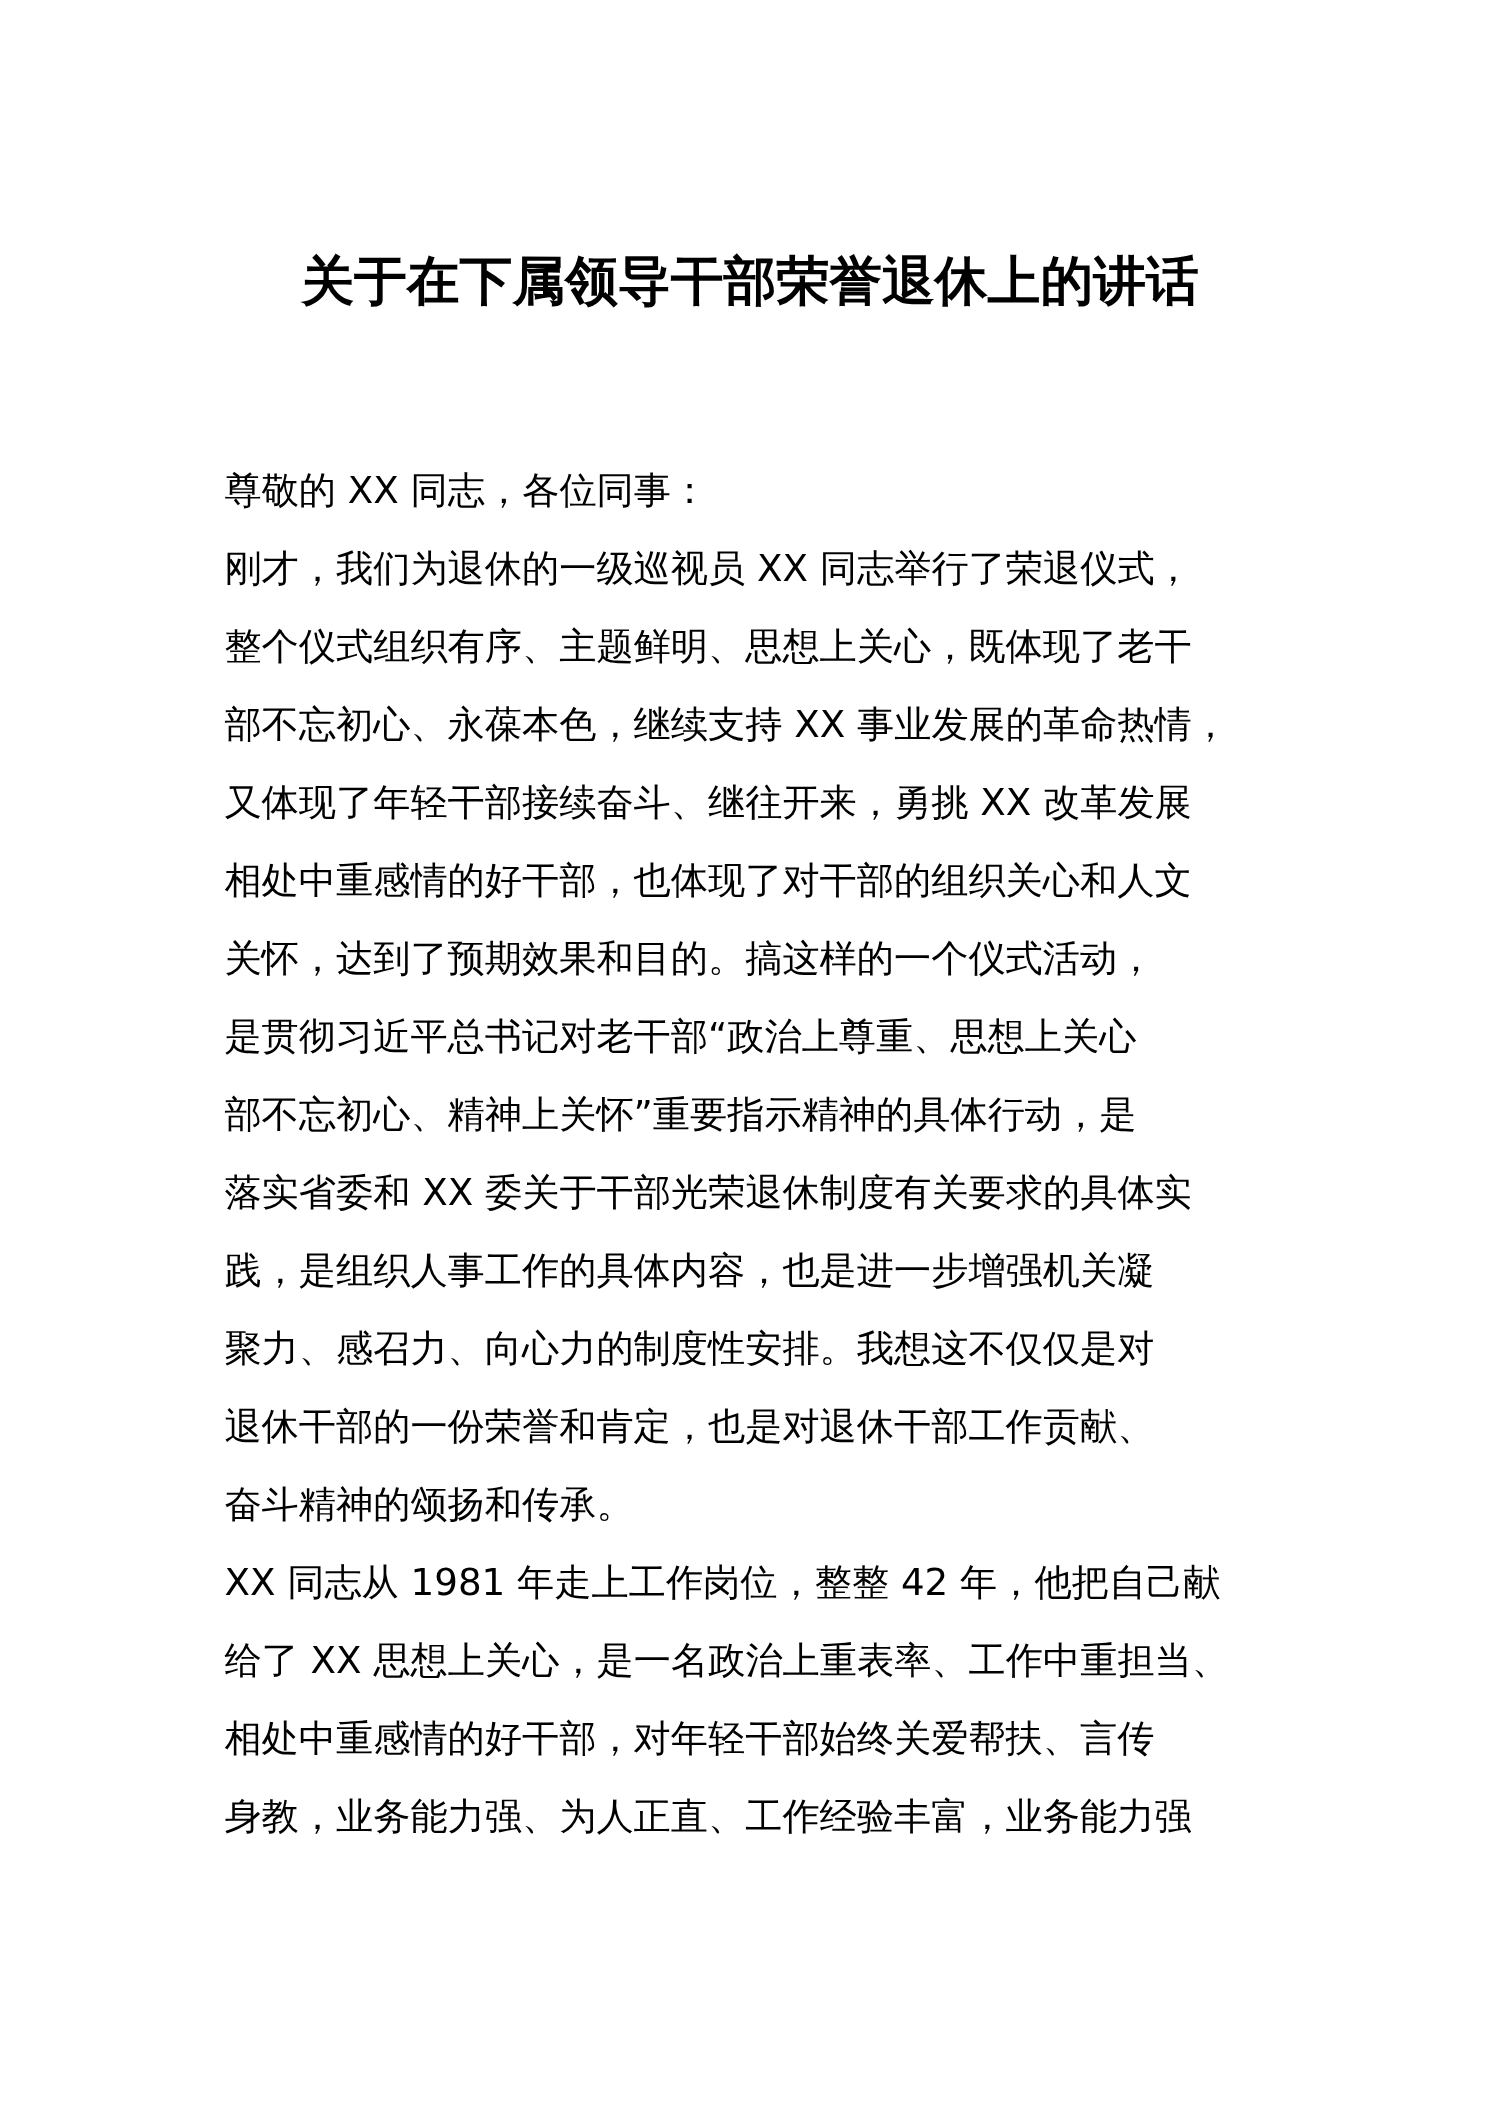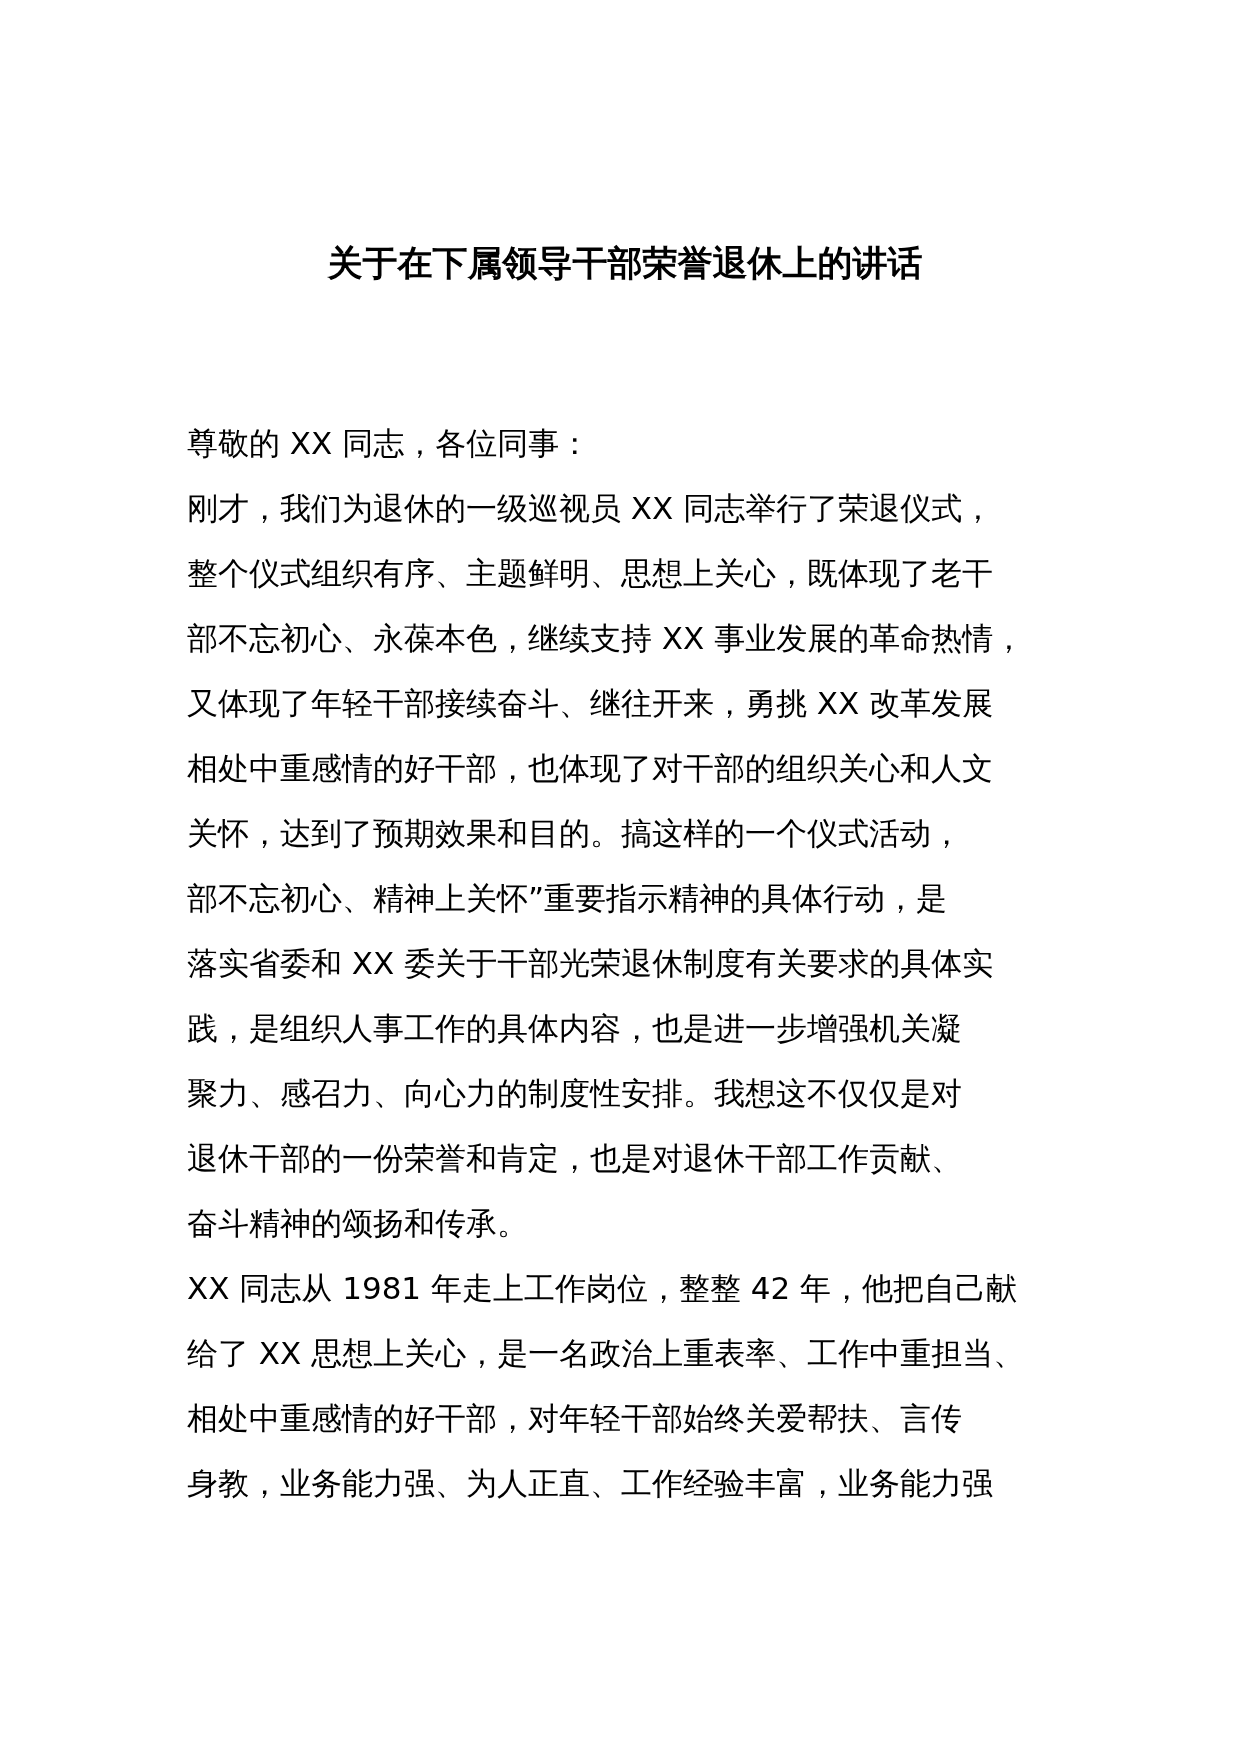--- a/index.html
+++ b/index.html
@@ -2,44 +2,45 @@
 <html><head>
   <meta charset="utf-8">
   <style>
     html, body { margin: 0; padding: 0; background: #ffffff; }
     body {
       width: 1240px; height: 1754px; position: relative; overflow: hidden;
       font-family: "DejaVu Sans", "Liberation Sans", sans-serif; color: #000;
     }
     .title {
       position: absolute; left: 0; top: 205px; width: 1240px; text-align: center;
-      font-size: 35px; font-weight: bold; letter-spacing: 0px; line-height: 60px;
-      padding-left: 10px; box-sizing: border-box; margin-top: 28px;
+      font-size: 44px; font-weight: bold; letter-spacing: 0px; line-height: 60px;
+      padding-left: 10px; box-sizing: border-box;
     }
     .body-text {
-      position: absolute; left: 187px; top: 418px; width: 900px;
+      position: absolute; left: 187px; top: 384px; width: 900px;
     }
     .line {
       display: block; height: 65px; line-height: 50px; font-size: 31px;
       white-space: nowrap; letter-spacing: 0px;
     }
   </style>
 </head>
 <body>
 
 <div class="title">关于在下属领导干部荣誉退休上的讲话</div>
 
 <div class="body-text">
   <span class="line">尊敬的 XX 同志，各位同事：</span>
   <span class="line">刚才，我们为退休的一级巡视员 XX 同志举行了荣退仪式，</span>
   <span class="line">整个仪式组织有序、主题鲜明、思想上关心，既体现了老干</span>
   <span class="line">部不忘初心、永葆本色，继续支持 XX 事业发展的革命热情，</span>
   <span class="line">又体现了年轻干部接续奋斗、继往开来，勇挑 XX 改革发展</span>
   <span class="line">相处中重感情的好干部，也体现了对干部的组织关心和人文</span>
   <span class="line">关怀，达到了预期效果和目的。搞这样的一个仪式活动，</span>
+  <span class="line">是贯彻习近平总书记对老干部“政治上尊重、思想上关心</span>
   <span class="line">部不忘初心、精神上关怀”重要指示精神的具体行动，是</span>
   <span class="line">落实省委和 XX 委关于干部光荣退休制度有关要求的具体实</span>
   <span class="line">践，是组织人事工作的具体内容，也是进一步增强机关凝</span>
   <span class="line">聚力、感召力、向心力的制度性安排。我想这不仅仅是对</span>
   <span class="line">退休干部的一份荣誉和肯定，也是对退休干部工作贡献、</span>
   <span class="line">奋斗精神的颂扬和传承。</span>
   <span class="line">XX 同志从 1981 年走上工作岗位，整整 42 年，他把自己献</span>
   <span class="line">给了 XX 思想上关心，是一名政治上重表率、工作中重担当、</span>
   <span class="line">相处中重感情的好干部，对年轻干部始终关爱帮扶、言传</span>
   <span class="line">身教，业务能力强、为人正直、工作经验丰富，业务能力强</span>

